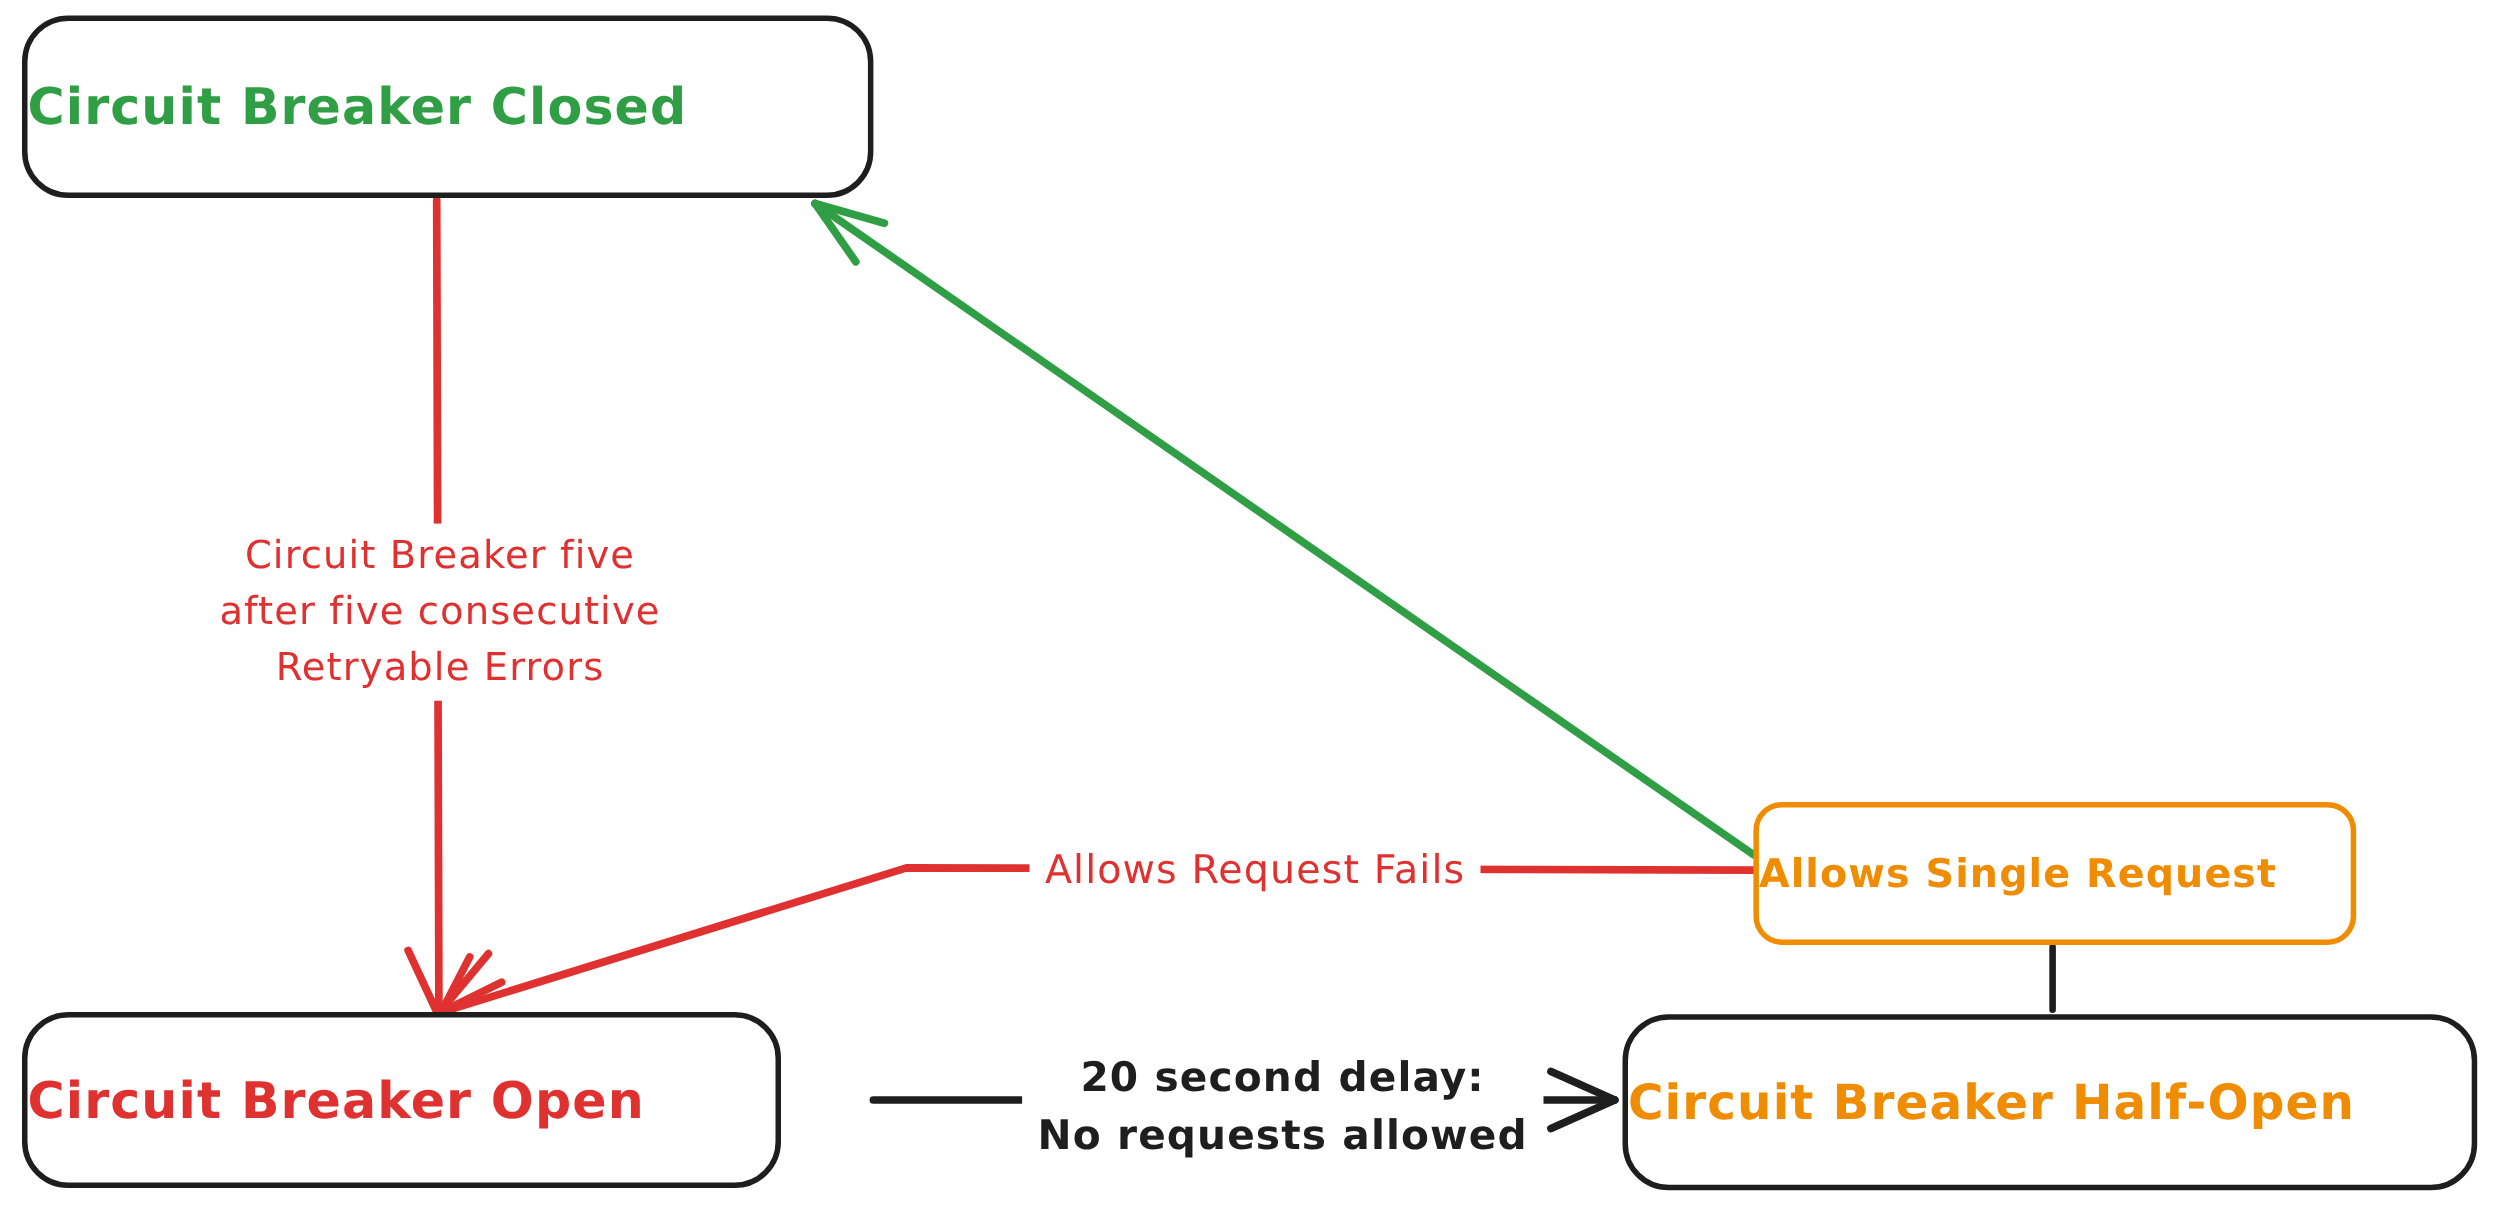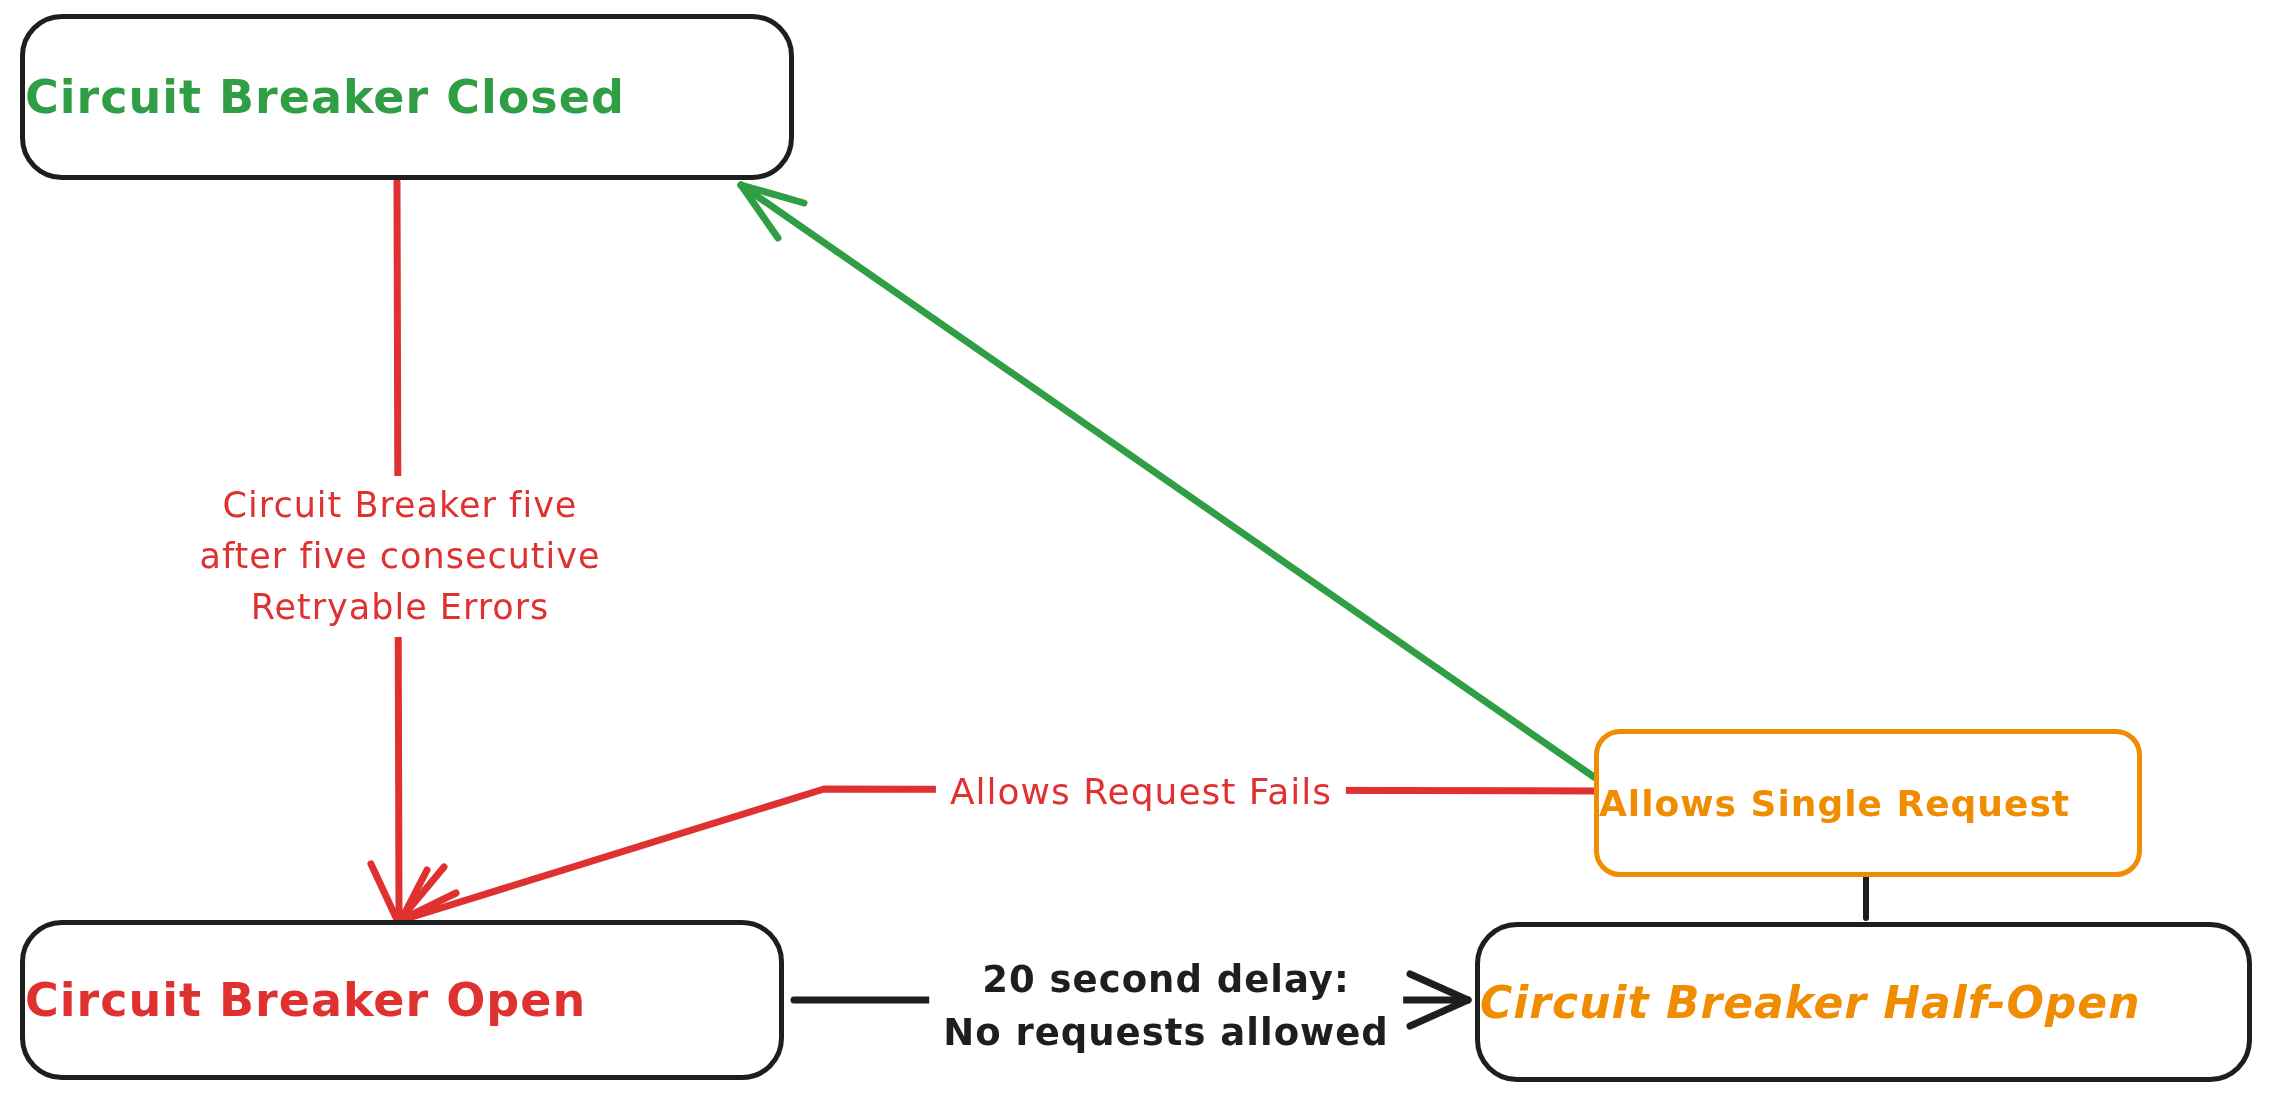--- a/index.html
+++ b/index.html
@@ -31,24 +31,24 @@
     display: flex; align-items: center; justify-content: flex-start;
     background: var(--background);
     border: 5px solid var(--ink);
     border-radius: 42px;
     z-index: 2;
     font-weight: bold;
     letter-spacing: 1px;
     white-space: nowrap;
   }
   #node-closed   { left: 20px;   top: 14px;  width: 774px; height: 166px; color: var(--green);  font-size: 46px; }
-  #node-open     { left: 20px;   top: 920px; width: 764px; height: 160px; color: var(--red);    font-size: 46px; }
-  #node-half     { left: 1475px; top: 922px; width: 777px; height: 160px; color: var(--orange); font-size: 44px; font-style: italic; }
+  #node-open     { left: 20px;   top: 920px; width: 690px; height: 160px; color: var(--red);    font-size: 46px; }
+  #node-half     { left: 1475px; top: 922px; width: 777px; height: 160px; color: var(--orange); font-size: 44px; }
   #node-allows   {
-    left: 1594px; top: 729px; width: 548px; height: 148px;
+    left: 1594px; top: 729px; width: 548px; height: 130px;
     border: 5px solid var(--orange);
     border-radius: 26px;
     color: var(--orange); font-size: 36px;
   }
   .edge-label {
     position: absolute;
     z-index: 3;
     background: var(--background);
     text-align: center;
     letter-spacing: 1px;

